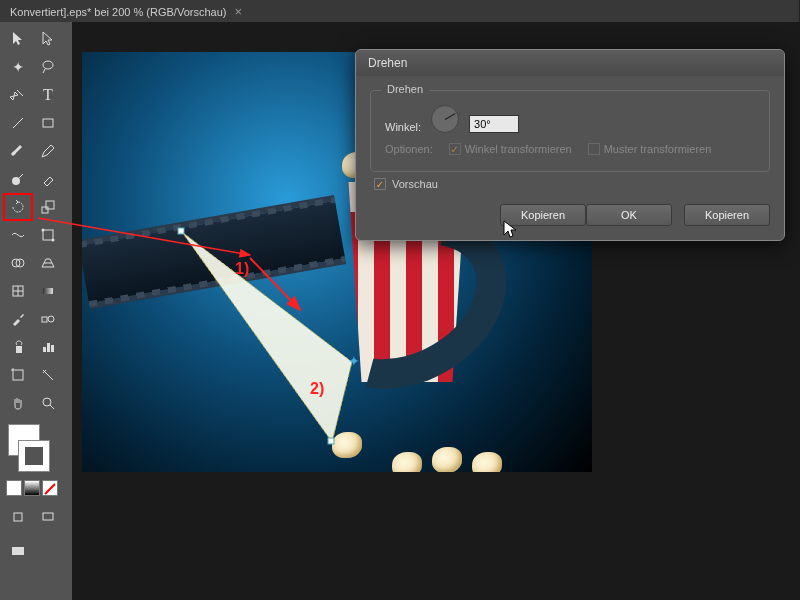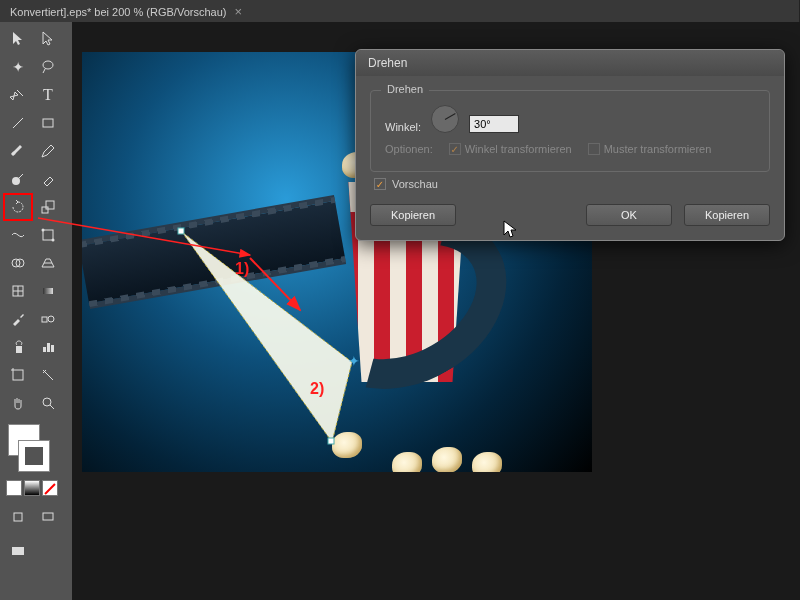--- a/index.html
+++ b/index.html
@@ -56,21 +56,21 @@
   .row { display: flex; align-items: flex-end; gap: 10px; margin-bottom: 10px; }
   .row label { color: #ddd; font-size: 11px; }
   .anglewheel { width: 28px; height: 28px; border-radius: 50%; background: #696969; border: 1px solid #444; position: relative; }
   .anglewheel::after { content: ""; position: absolute; width: 12px; border-top: 1px solid #222; top: 50%; left: 50%; transform-origin: left; transform: rotate(-30deg); }
   .anginput { width: 50px; background: #e8e8e8; border: 1px solid #333; padding: 2px 4px; font-size: 11px; }
   .optrow { display: flex; gap: 16px; align-items: flex-end; color: #888; }
   .chk { width: 12px; height: 12px; border: 1px solid #777; display: inline-flex; align-items: center; justify-content: center; font-size: 10px; }
   .chk.checked { color: #f0a040; }
   .chk.disabled { opacity: 0.6; }
   .preview-row { margin: 6px 18px; display: flex; align-items: center; gap: 6px; }
-  .btnrow { display: flex; justify-content: space-between; padding: 8px 14px 14px; }
+  .btnrow { display: flex; justify-content: flex-end; padding: 8px 14px 14px; }
   .btn { width: 86px; padding: 4px 0; background: linear-gradient(#6a6a6a, #585858); border: 1px solid #3a3a3a; border-radius: 3px; color: #eee; font-size: 11px; text-align: center; cursor: pointer; }
   .btn-right { display: flex; gap: 12px; }
   
   .cursor { position: absolute; left: 503px; top: 220px; pointer-events: none; }
   
   .redarrow { position: absolute; pointer-events: none; }
 </style>
 </head>
 <body>
 

